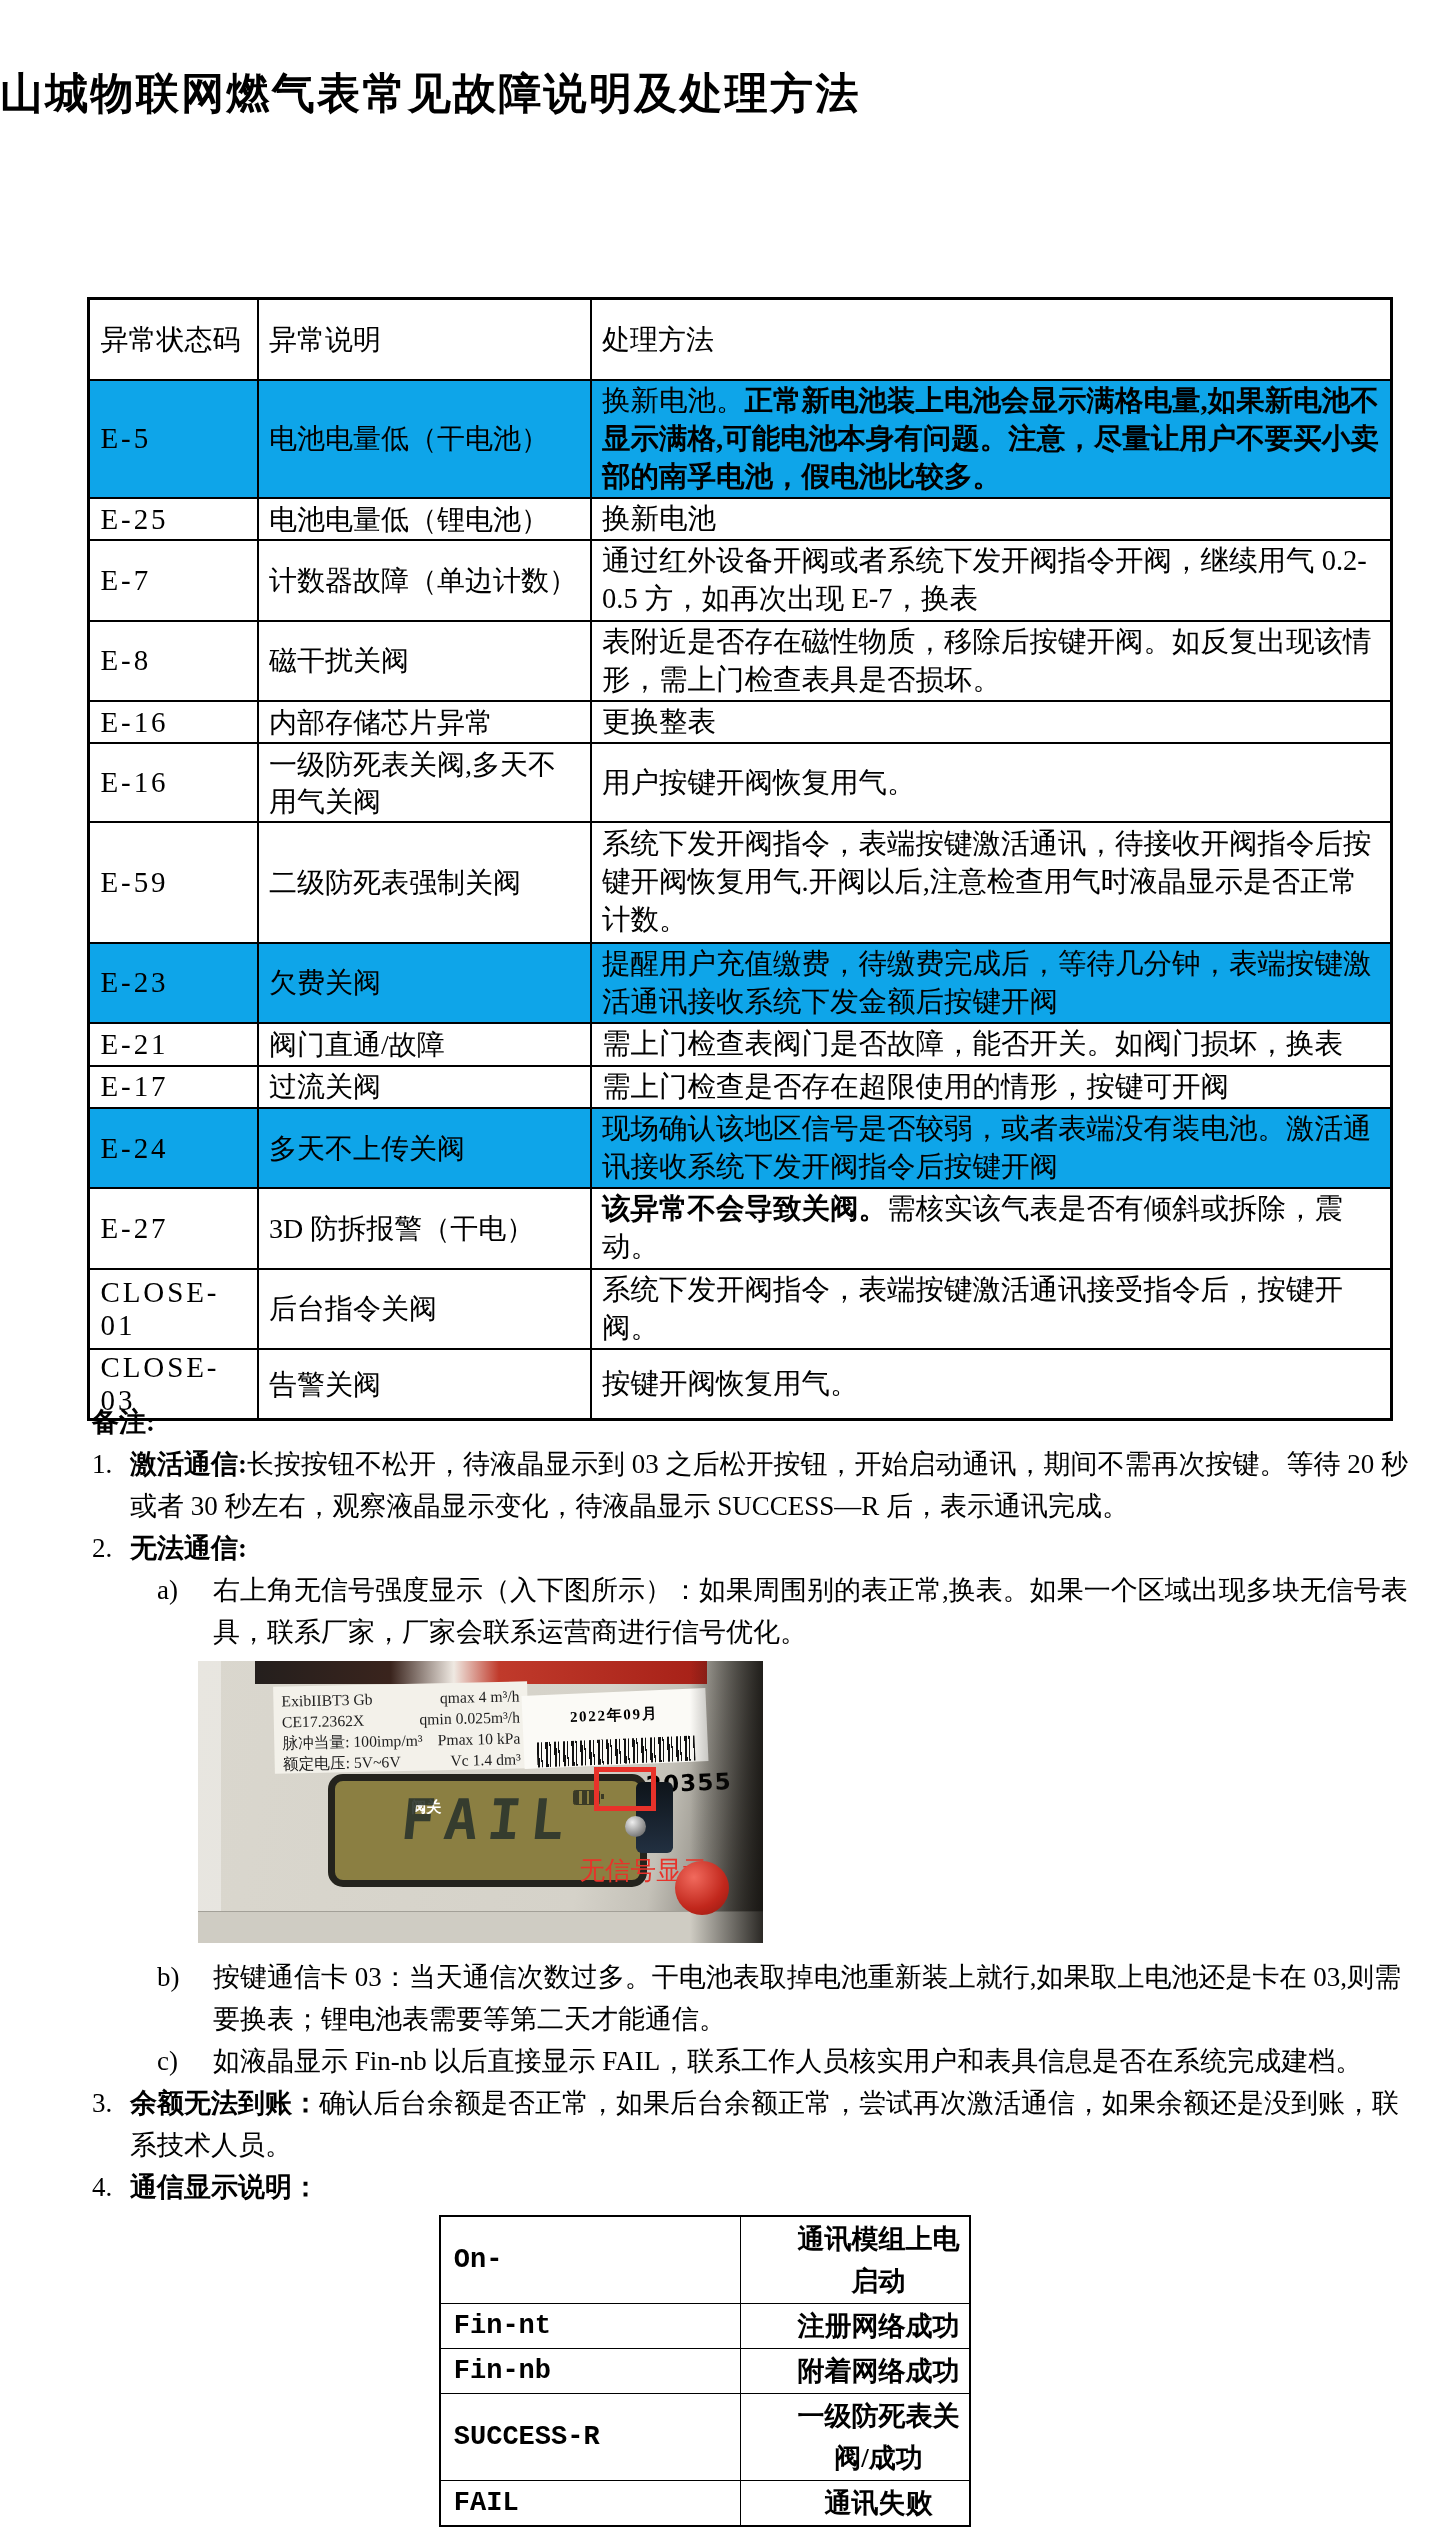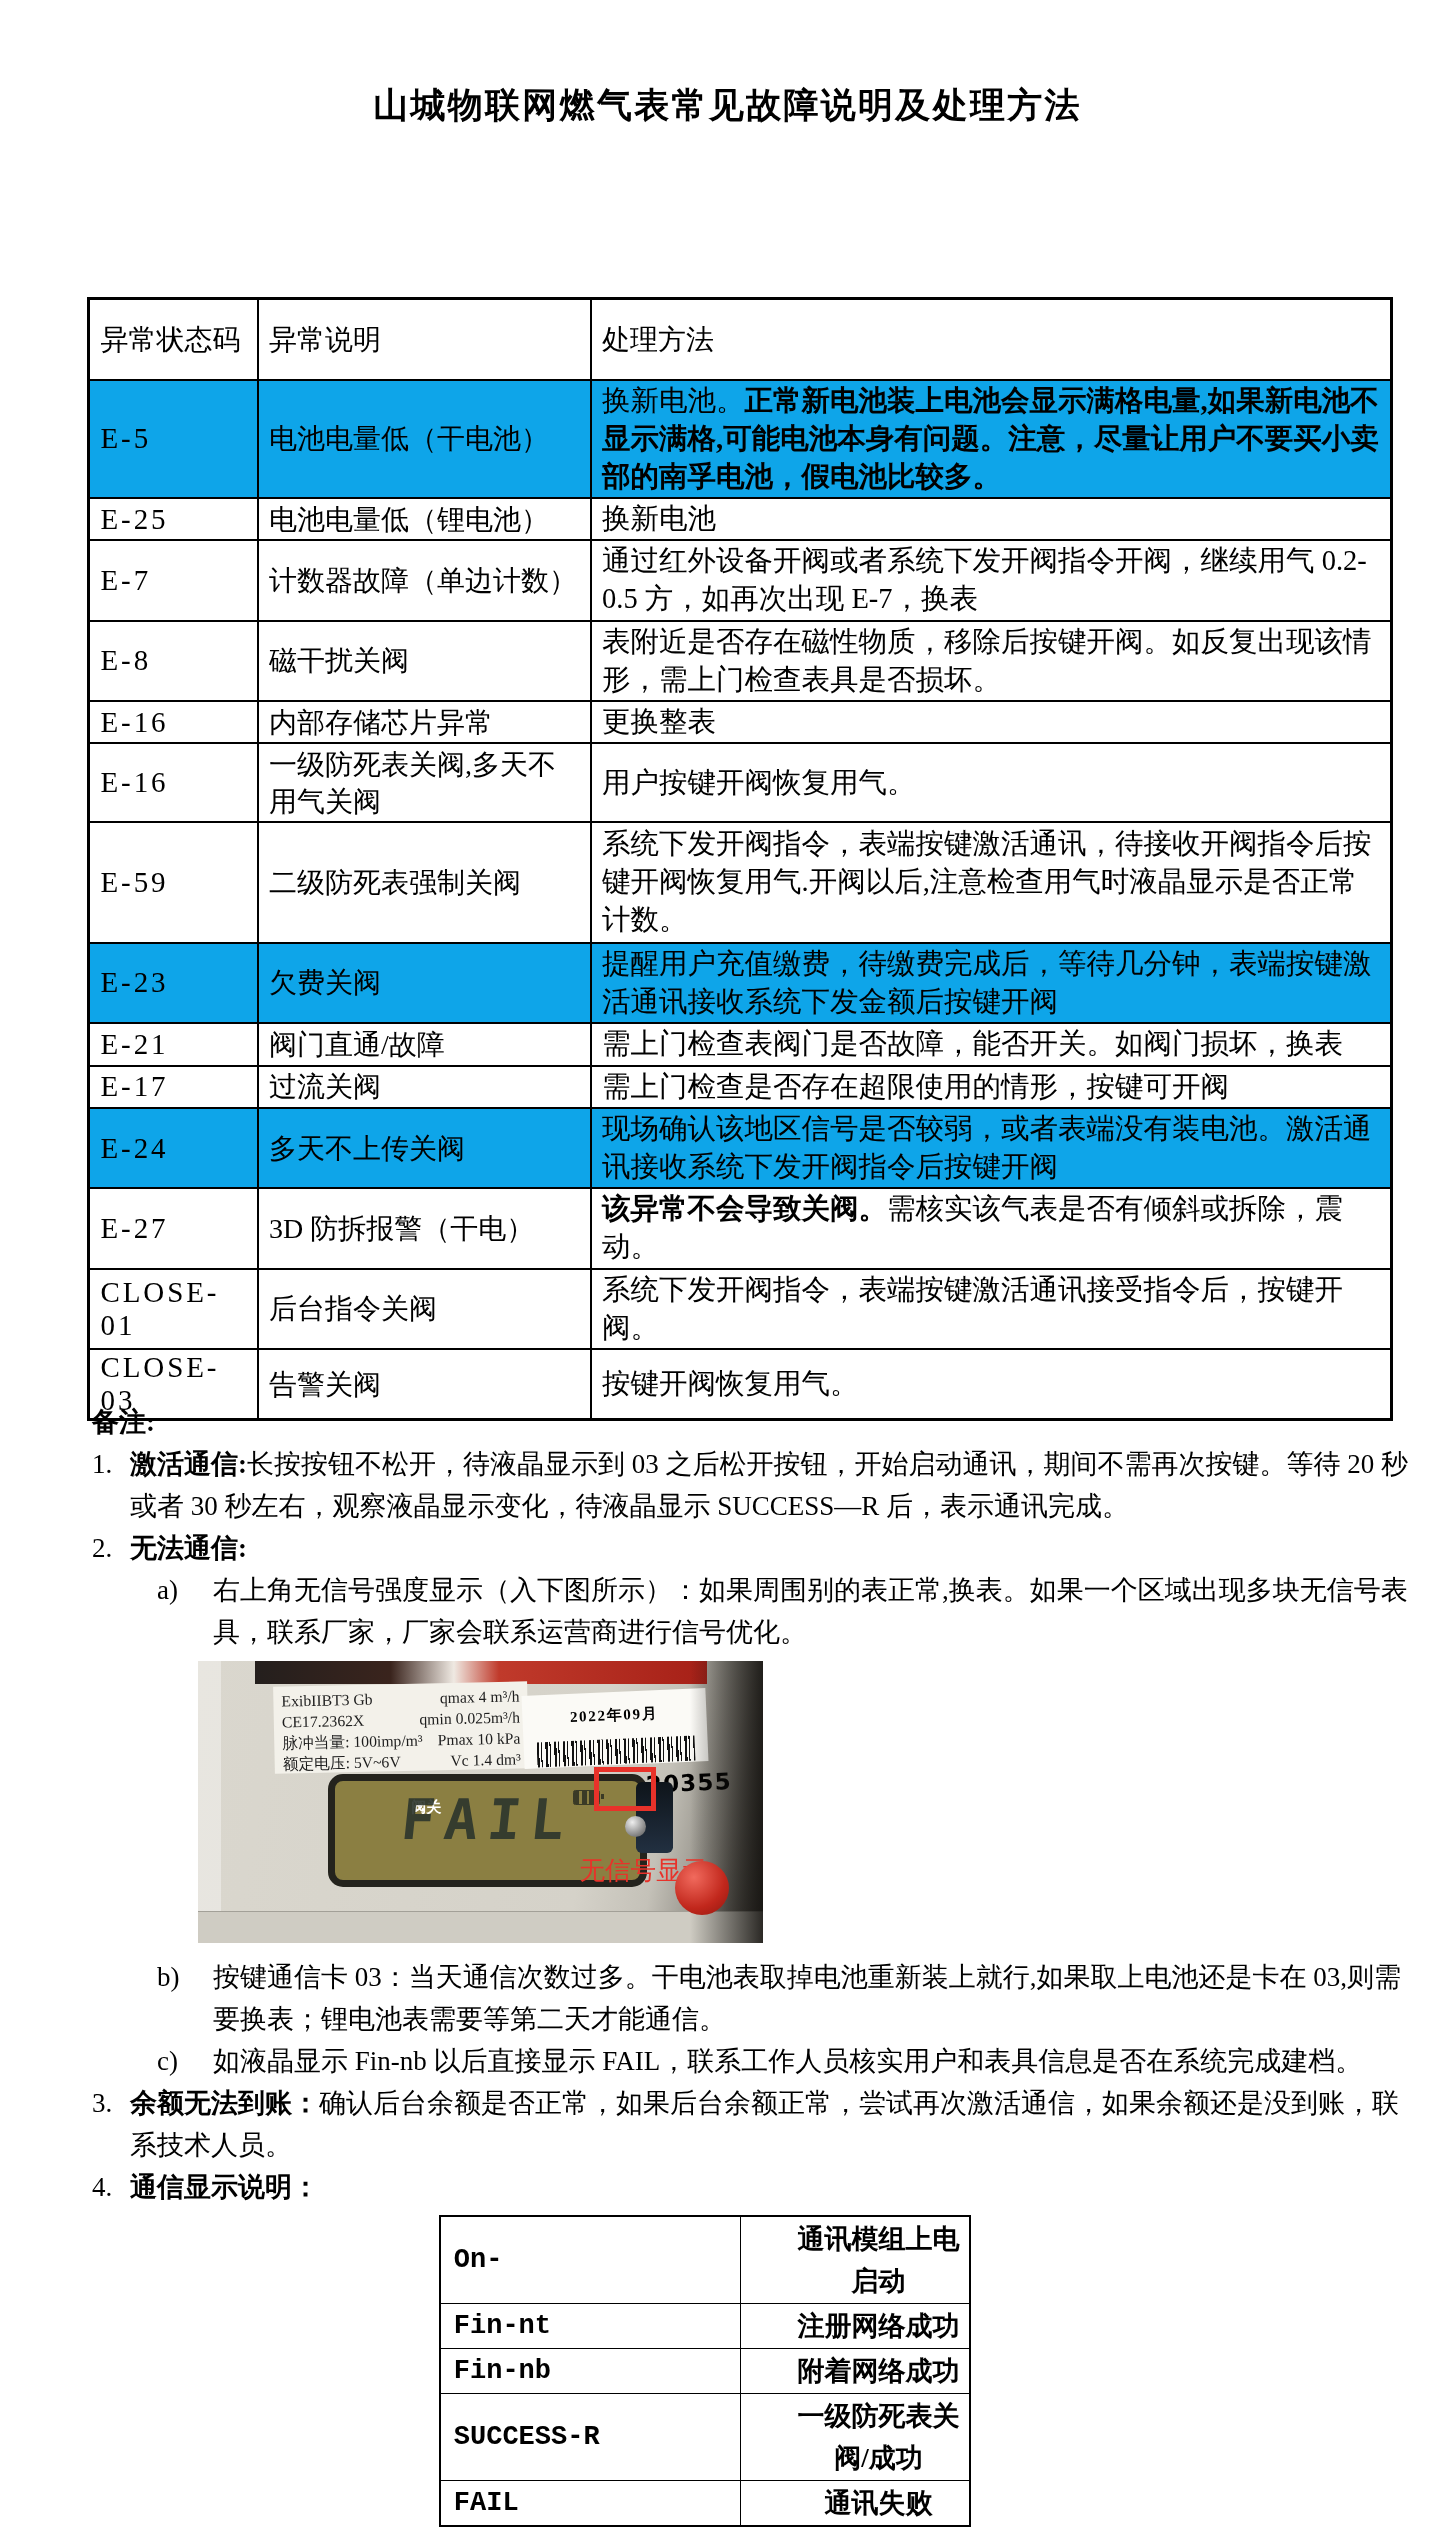--- a/index.html
+++ b/index.html
@@ -2,22 +2,22 @@
 <html style="font-size:9.3px"><head>
 <meta charset="utf-8">
 <style>
   html,body{margin:0;padding:0;}
   body{
     width:1455px;height:2538px;position:relative;background:#ffffff;
     font-family:"Liberation Serif","DejaVu Serif",serif;color:#000;overflow:hidden;
   }
   
   .doc-title{
-    position:absolute;top:82px;left:0;width:100%;text-align:center;
-    font-size:35px;font-weight:bold;letter-spacing:2.3px;
+    position:absolute;top:65px;left:0;width:100%;
+    font-size:43px;font-weight:bold;letter-spacing:2.3px;
   }
   
   table.main{
     position:absolute;left:87px;top:297px;width:1304px;
     border-collapse:collapse;table-layout:fixed;border:3.5px solid #000;
   }
   table.main th,table.main td{
     border:2.3px solid #000;vertical-align:middle;text-align:left;
     padding:1.2px 10.5px;overflow:hidden;
   }

